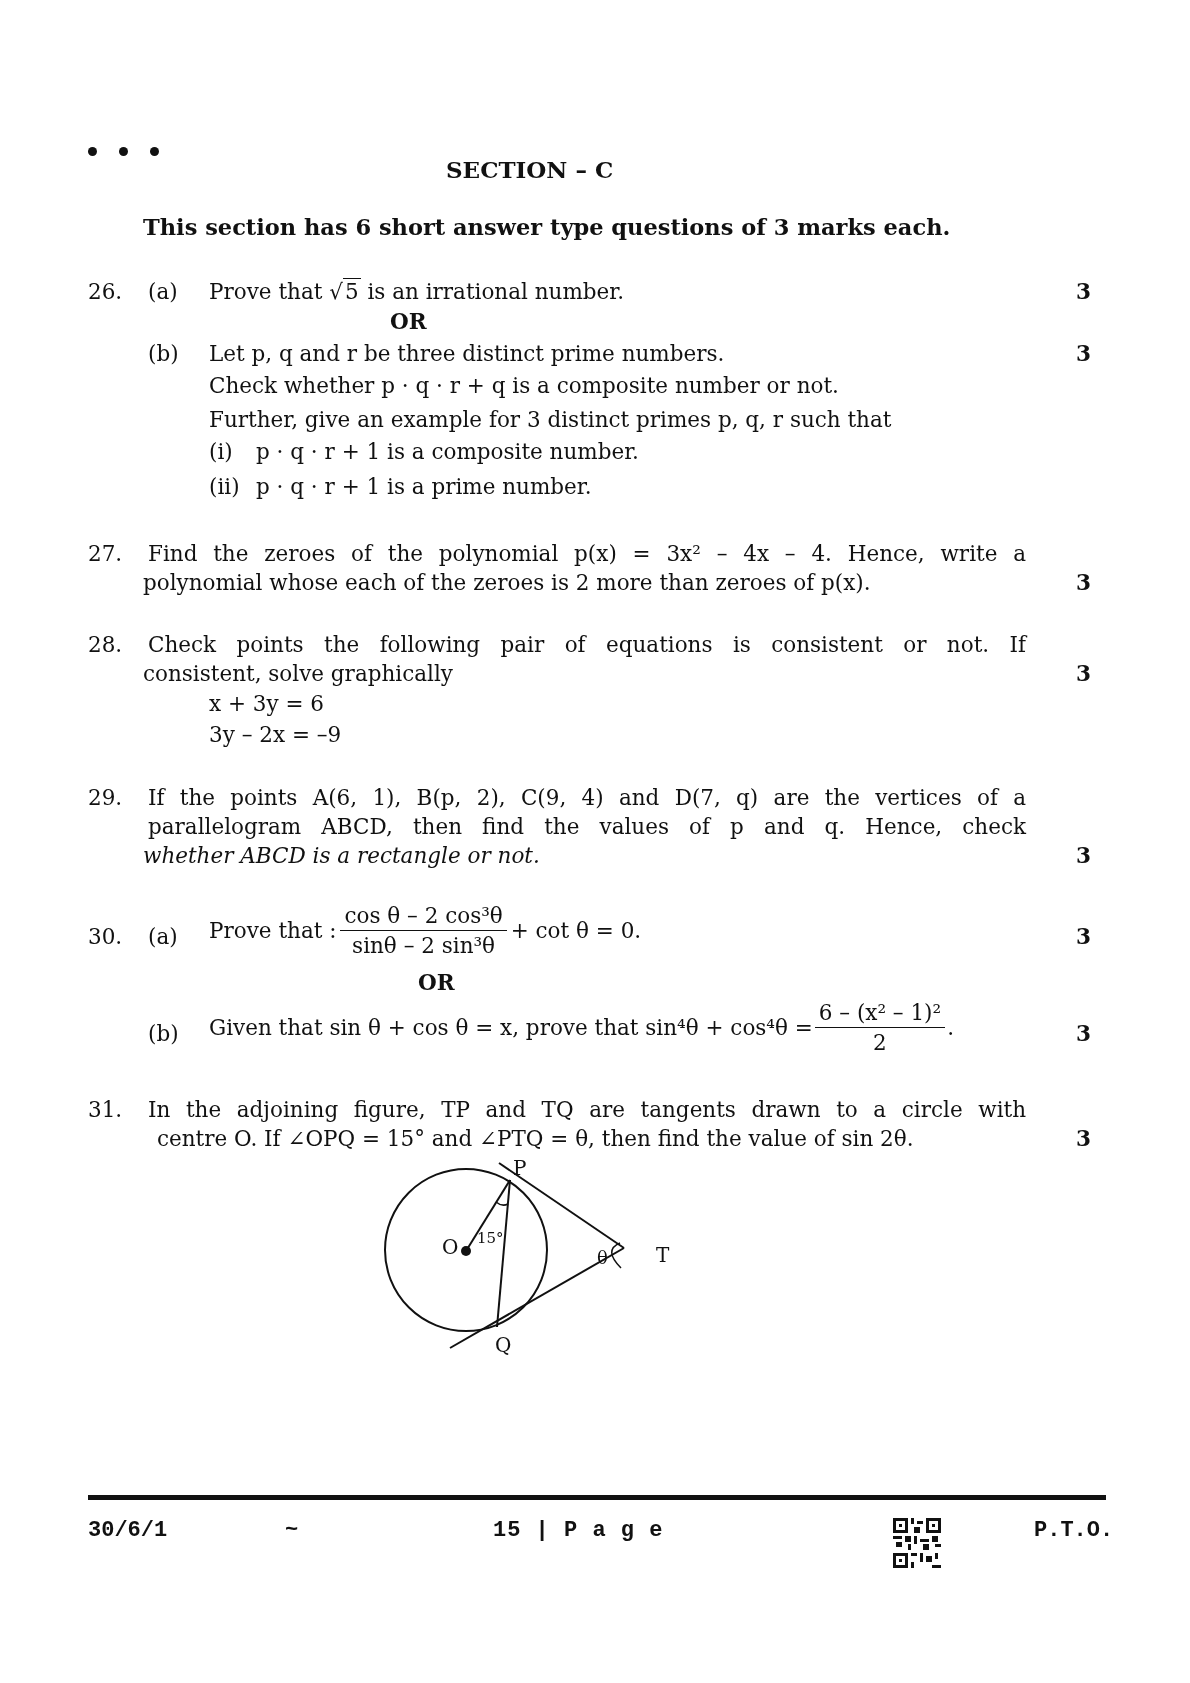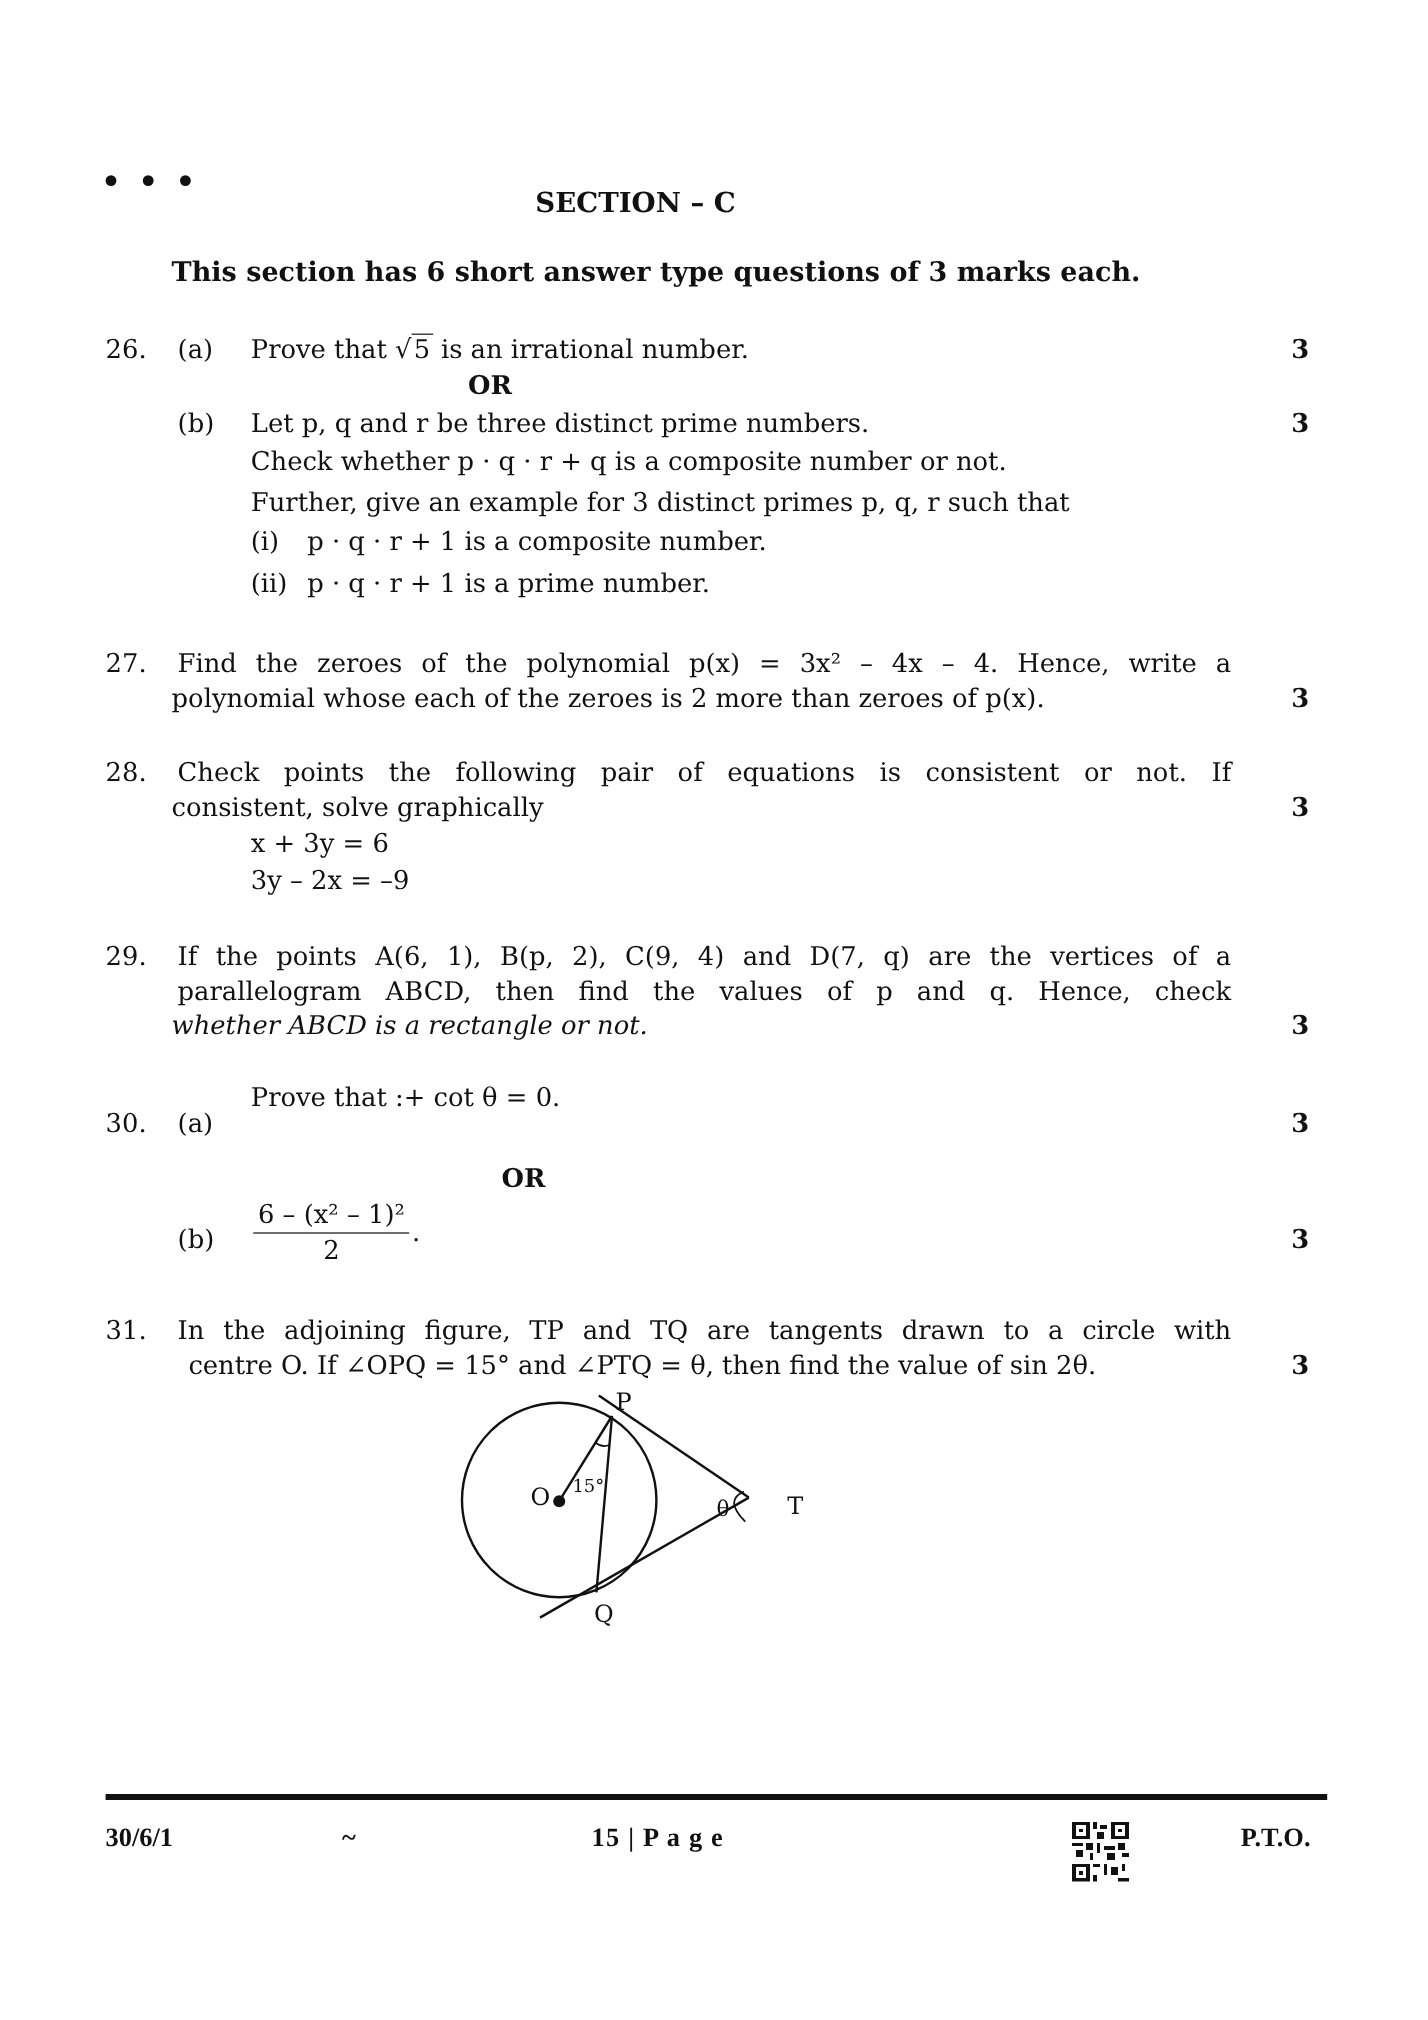--- a/index.html
+++ b/index.html
@@ -16,21 +16,21 @@
   .sub { left: 148px; }
   .text { left: 209px; }
   .mark { left: 1076px; font-weight: bold; }
   .justify { left: 148px; width: 878px; white-space: normal; text-align: justify; text-align-last: justify; }
   .frac { display: inline-block; vertical-align: middle; text-align: center; }
   .frac .num { display: block; border-bottom: 1.5px solid #111; padding: 0 4px 2px; }
   .frac .den { display: block; padding: 2px 4px 0; }
   .sqrt { display: inline-block; }
   .sqrt .rad { border-top: 1.5px solid #111; padding: 0 2px; }
   .rule { left: 88px; top: 1495px; width: 1018px; height: 5px; background: #111; }
-  .footer { top: 1518px; font-family: Liberation Serif, serif; font-weight: bold; font-size: 22px; }
+  .footer { top: 1518px; font-family: Liberation Mono, monospace; font-weight: bold; font-size: 22px; }
   .qr { left: 893px; top: 1518px; width: 48px; height: 50px; }
   .pto { left: 1034px; }
 </style>
 </head>
 <body>
 
 <div class="abs dots">
   <span class="dot"></span><span class="dot"></span><span class="dot"></span>
 </div>
 <div class="abs bold" style="left:446px; top:156px; font-size:23px;">SECTION – C</div>
@@ -78,27 +78,32 @@
   <div class="abs justify" style="top:814px;">parallelogram ABCD, then find the values of p and q. Hence, check</div>
   <div class="abs" style="left:143px; top:843px;font-style:italic;">whether ABCD is a rectangle or not.</div>
   <div class="abs mark" style="top:843px;">3</div>
 </div>
 
 <div>
   <div class="abs qnum" style="top:924px;">30.</div>
   <div class="abs sub" style="top:924px;">(a)</div>
   <div class="abs text" style="top:903px; display:flex; align-items:center;">
     <span>Prove that :</span>
+    <span class="frac" style="margin:0 4px;">
+      <span class="num">cos θ – 2 cos³θ</span>
+      <span class="den">sinθ – 2 sin³θ</span>
+    </span>
     <span>+ cot θ = 0.</span>
   </div>
   <div class="abs mark" style="top:924px;">3</div>
   <div class="abs bold" style="left:418px; top:970px;">OR</div>
 
   <div class="abs sub" style="top:1021px;">(b)</div>
   <div class="abs text" style="top:1000px; display:flex; align-items:center;">
+    <span>Given that sin θ + cos θ = x, prove that sin⁴θ + cos⁴θ =</span>
     <span class="frac" style="margin:0 2px;">
       <span class="num">6 – (x² – 1)²</span>
       <span class="den">2</span>
     </span>
     <span>.</span>
   </div>
   <div class="abs mark" style="top:1021px;">3</div>
 </div>
 
 <div>

